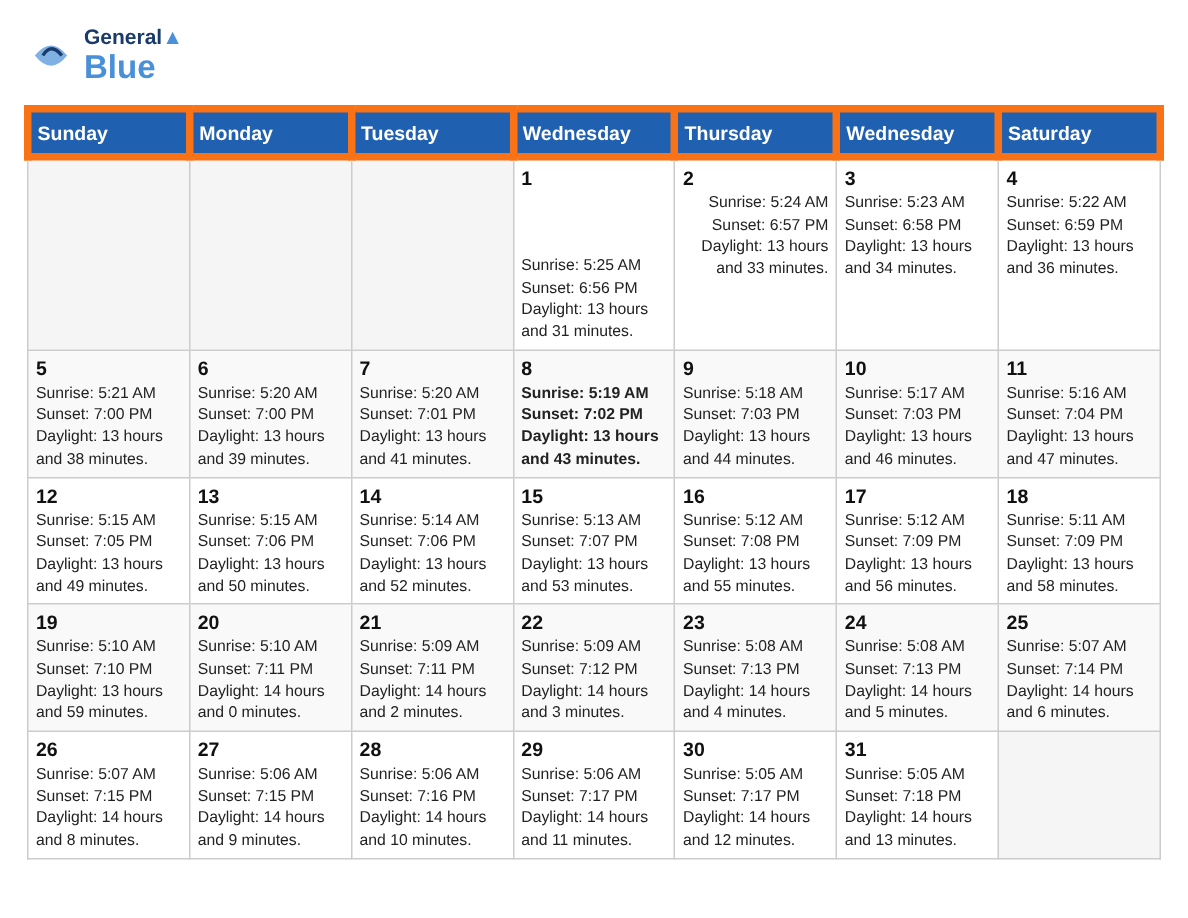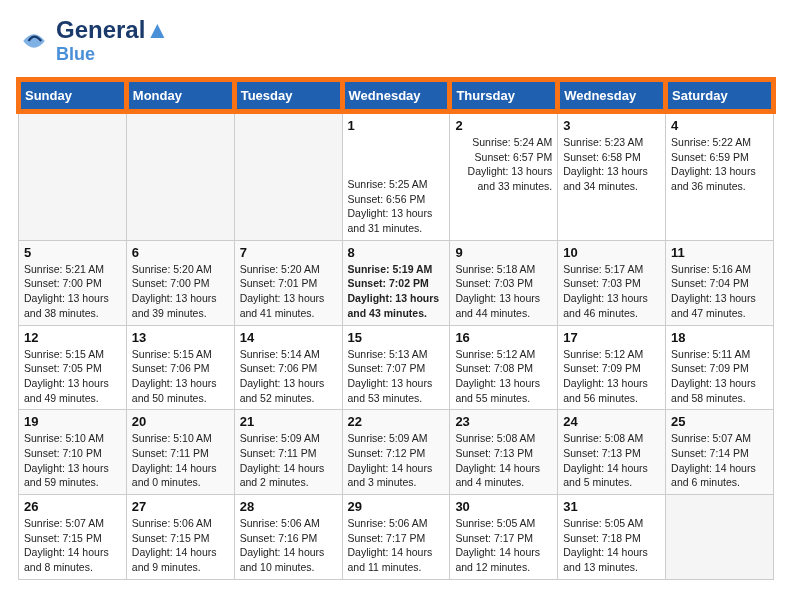--- a/index.html
+++ b/index.html
@@ -84,22 +84,22 @@
 </head>
 <body>
 
 <div class="header">
   <div class="logo">
     <svg class="logo-icon" viewBox="0 0 40 40">
       <path d="M8 20 Q20 5 32 20 Q20 35 8 20Z" fill="#4a90d9" opacity="0.7"></path>
       <path d="M14 20 Q20 10 28 20" fill="none" stroke="#1a3a6b" stroke-width="2.5"></path>
     </svg>
     <div>
-      <div style="font-size:24px;font-weight:bold;color:#1a3a6b;">General<span style="color:#4a90d9;">▲</span></div>
-      <div style="font-size:18px;font-weight:bold;color:#4a90d9;">Blue</div>
+      <div style="font-size:14px;font-weight:bold;color:#1a3a6b;">General<span style="color:#4a90d9;">▲</span></div>
+      <div style="font-size:22px;font-weight:bold;color:#4a90d9;">Blue</div>
     </div>
   </div>
   <div class="title-block">
     <div class="month-title"></div>
     <div class="location"></div>
   </div>
 </div>
 
 <table>
   <thead>

